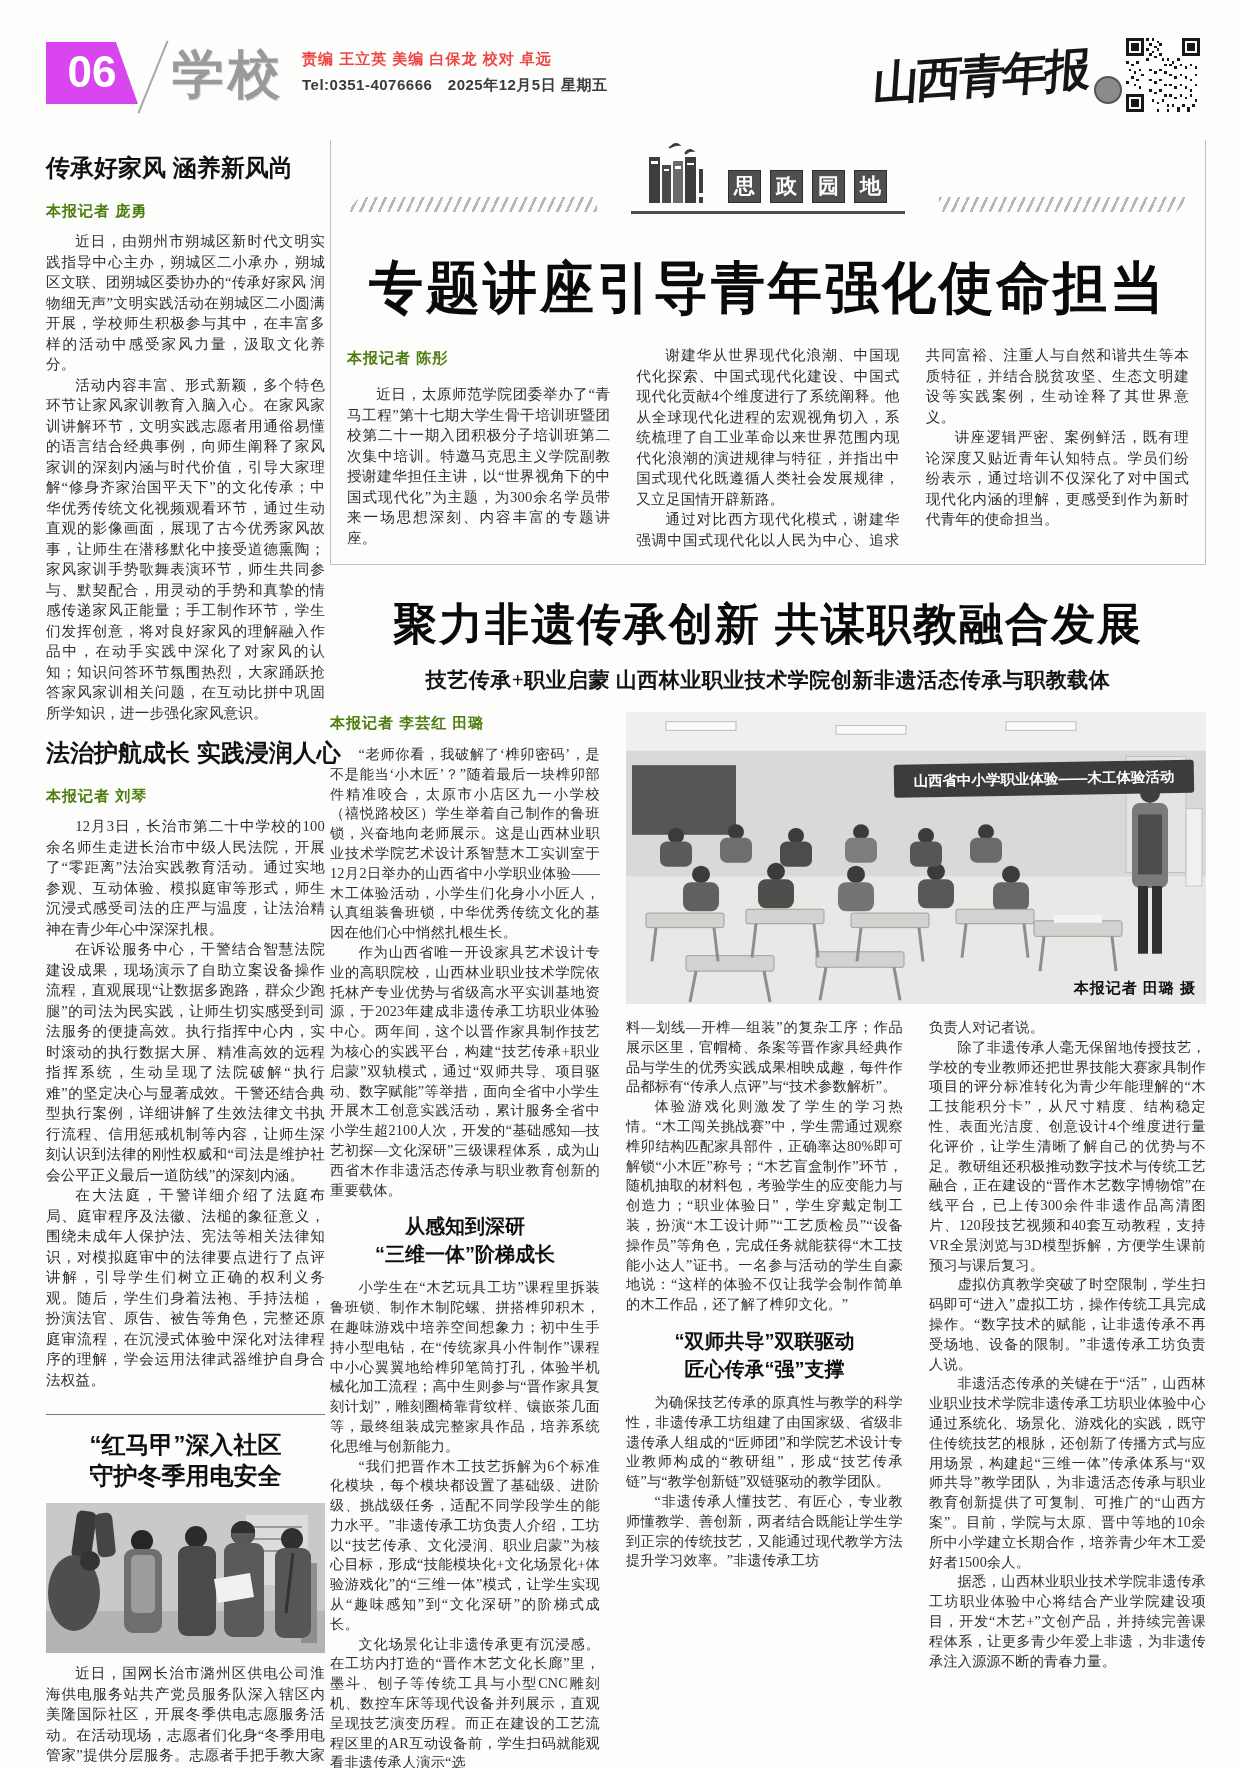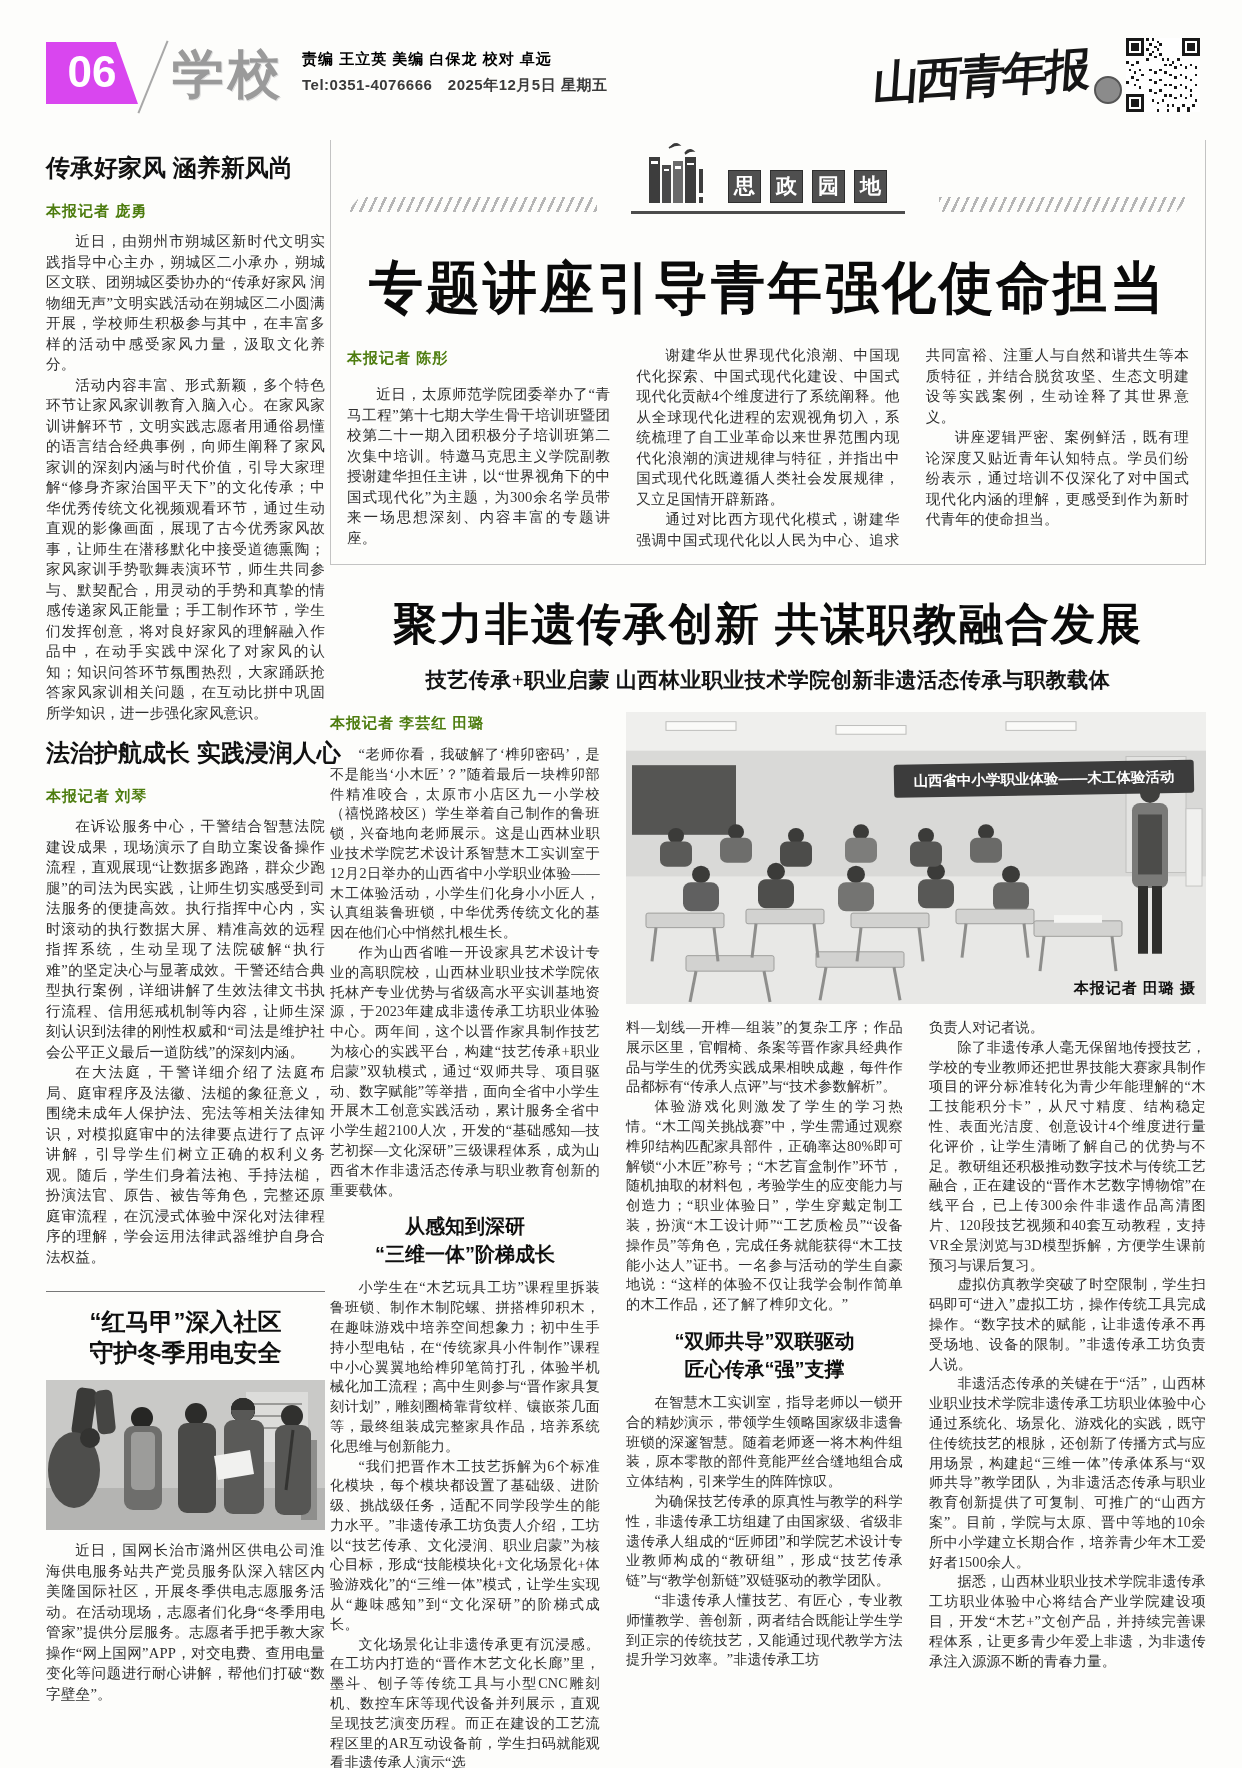--- a/index.html
+++ b/index.html
@@ -7,21 +7,21 @@
         font-family:"Liberation Serif",serif;color:#2b2b2b;}
   
   .header{position:absolute;left:46px;top:36px;width:1154px;height:84px;display:flex;align-items:flex-start;}
   .pagenum-box{width:92px;height:62px;background:#d946ef;color:#fff;
         font-family:"Liberation Sans",sans-serif;font-weight:900;font-size:44px;line-height:60px;
         text-align:center;clip-path:polygon(0 0,76% 0,100% 100%,0 100%);margin-top:6px;}
   .diag-line{width:2px;height:78px;background:#a8a8a8;transform:rotate(22deg);margin:2px 18px 0 14px;}
   .section-title{font-family:"Liberation Sans",sans-serif;font-weight:900;font-size:52px;
         color:#9a9a9a;letter-spacing:4px;line-height:76px;text-shadow:1px 1px 0 #ddd;}
   .editor-block{margin:14px 0 0 18px;font-family:"Liberation Sans",sans-serif;}
-  .editor-line{font-weight:bold;font-size:15px;letter-spacing:1px;color:#000000;}
+  .editor-line{font-weight:bold;font-size:15px;letter-spacing:1px;color:#ef4444;}
   .teldate-line{font-weight:bold;font-size:15px;color:#3a3a3a;margin-top:7px;letter-spacing:.5px;}
   .header-spacer{flex:1;}
   .masthead{font-family:"Liberation Serif",serif;font-weight:900;font-size:46px;color:#161616;
         transform:rotate(-4deg) skewX(-8deg);letter-spacing:-3px;margin:10px 6px 0 0;white-space:nowrap;}
   .seal{width:24px;height:24px;border-radius:50%;background:#8b8b8b;border:2px solid #555;margin-top:40px;}
   .qr{width:74px;height:74px;margin:2px 0 0 4px;}
   
   .left-col{position:absolute;left:46px;top:142px;width:279px;}
   .lt-title{font-family:"Liberation Sans",sans-serif;font-weight:900;font-size:24px;color:#111;
         letter-spacing:0;margin:10px 0 0 0;white-space:nowrap;}
@@ -110,20 +110,21 @@
     <div>
       <div class="lt-title">传承好家风 涵养新风尚</div>
       <div class="byline">本报记者 庞勇</div>
       <p class="p">近日，由朔州市朔城区新时代文明实践指导中心主办，朔城区二小承办，朔城区文联、团朔城区委协办的“传承好家风 润物细无声”文明实践活动在朔城区二小圆满开展，学校师生积极参与其中，在丰富多样的活动中感受家风力量，汲取文化养分。</p>
       <p class="p">活动内容丰富、形式新颖，多个特色环节让家风家训教育入脑入心。在家风家训讲解环节，文明实践志愿者用通俗易懂的语言结合经典事例，向师生阐释了家风家训的深刻内涵与时代价值，引导大家理解“修身齐家治国平天下”的文化传承；中华优秀传统文化视频观看环节，通过生动直观的影像画面，展现了古今优秀家风故事，让师生在潜移默化中接受道德熏陶；家风家训手势歌舞表演环节，师生共同参与、默契配合，用灵动的手势和真挚的情感传递家风正能量；手工制作环节，学生们发挥创意，将对良好家风的理解融入作品中，在动手实践中深化了对家风的认知；知识问答环节氛围热烈，大家踊跃抢答家风家训相关问题，在互动比拼中巩固所学知识，进一步强化家风意识。</p>
     </div>
 
     <div class="a2">
       <div class="lt-title">法治护航成长 实践浸润人心</div>
       <div class="byline">本报记者 刘琴</div>
+      <p class="p">12月3日，长治市第二十中学校的100余名师生走进长治市中级人民法院，开展了“零距离”法治实践教育活动。通过实地参观、互动体验、模拟庭审等形式，师生沉浸式感受司法的庄严与温度，让法治精神在青少年心中深深扎根。</p>
       <p class="p">在诉讼服务中心，干警结合智慧法院建设成果，现场演示了自助立案设备操作流程，直观展现“让数据多跑路，群众少跑腿”的司法为民实践，让师生切实感受到司法服务的便捷高效。执行指挥中心内，实时滚动的执行数据大屏、精准高效的远程指挥系统，生动呈现了法院破解“执行难”的坚定决心与显著成效。干警还结合典型执行案例，详细讲解了生效法律文书执行流程、信用惩戒机制等内容，让师生深刻认识到法律的刚性权威和“司法是维护社会公平正义最后一道防线”的深刻内涵。</p>
       <p class="p">在大法庭，干警详细介绍了法庭布局、庭审程序及法徽、法槌的象征意义，围绕未成年人保护法、宪法等相关法律知识，对模拟庭审中的法律要点进行了点评讲解，引导学生们树立正确的权利义务观。随后，学生们身着法袍、手持法槌，扮演法官、原告、被告等角色，完整还原庭审流程，在沉浸式体验中深化对法律程序的理解，学会运用法律武器维护自身合法权益。</p>
     </div>
 
     <hr class="left-divider">
 
     <div>
       <div class="box-title">
         <div>“红马甲”深入社区</div>
         <div>守护冬季用电安全</div>
@@ -296,21 +297,20 @@
 
           <div class="fy-cols">
 
             <div class="fy-colA">
               <p class="p p-cont">料—划线—开榫—组装”的复杂工序；作品展示区里，官帽椅、条案等晋作家具经典作品与学生的优秀实践成果相映成趣，每件作品都标有“传承人点评”与“技术参数解析”。</p>
               <p class="p">体验游戏化则激发了学生的学习热情。“木工闯关挑战赛”中，学生需通过观察榫卯结构匹配家具部件，正确率达80%即可解锁“小木匠”称号；“木艺盲盒制作”环节，随机抽取的材料包，考验学生的应变能力与创造力；“职业体验日”，学生穿戴定制工装，扮演“木工设计师”“工艺质检员”“设备操作员”等角色，完成任务就能获得“木工技能小达人”证书。一名参与活动的学生自豪地说：“这样的体验不仅让我学会制作简单的木工作品，还了解了榫卯文化。”</p>
               <div class="subhead">
                 <div>“双师共导”双联驱动</div>
                 <div>匠心传承“强”支撑</div>
               </div>
-              <p class="p">在智慧木工实训室，指导老师以一锁开合的精妙演示，带领学生领略国家级非遗鲁班锁的深邃智慧。随着老师逐一将木构件组装，原本零散的部件竟能严丝合缝地组合成立体结构，引来学生的阵阵惊叹。</p>
               <p class="p">为确保技艺传承的原真性与教学的科学性，非遗传承工坊组建了由国家级、省级非遗传承人组成的“匠师团”和学院艺术设计专业教师构成的“教研组”，形成“技艺传承链”与“教学创新链”双链驱动的教学团队。</p>
               <p class="p">“非遗传承人懂技艺、有匠心，专业教师懂教学、善创新，两者结合既能让学生学到正宗的传统技艺，又能通过现代教学方法提升学习效率。”非遗传承工坊</p>
             </div>
 
             <div class="fy-colB">
               <p class="p p-cont">负责人对记者说。</p>
               <p class="p">除了非遗传承人毫无保留地传授技艺，学校的专业教师还把世界技能大赛家具制作项目的评分标准转化为青少年能理解的“木工技能积分卡”，从尺寸精度、结构稳定性、表面光洁度、创意设计4个维度进行量化评价，让学生清晰了解自己的优势与不足。教研组还积极推动数字技术与传统工艺融合，正在建设的“晋作木艺数字博物馆”在线平台，已上传300余件非遗作品高清图片、120段技艺视频和40套互动教程，支持VR全景浏览与3D模型拆解，方便学生课前预习与课后复习。</p>
               <p class="p">虚拟仿真教学突破了时空限制，学生扫码即可“进入”虚拟工坊，操作传统工具完成操作。“数字技术的赋能，让非遗传承不再受场地、设备的限制。”非遗传承工坊负责人说。</p>
               <p class="p">非遗活态传承的关键在于“活”，山西林业职业技术学院非遗传承工坊职业体验中心通过系统化、场景化、游戏化的实践，既守住传统技艺的根脉，还创新了传播方式与应用场景，构建起“三维一体”传承体系与“双师共导”教学团队，为非遗活态传承与职业教育创新提供了可复制、可推广的“山西方案”。目前，学院与太原、晋中等地的10余所中小学建立长期合作，培养青少年木工爱好者1500余人。</p>
               <p class="p">据悉，山西林业职业技术学院非遗传承工坊职业体验中心将结合产业学院建设项目，开发“木艺+”文创产品，并持续完善课程体系，让更多青少年爱上非遗，为非遗传承注入源源不断的青春力量。</p>

